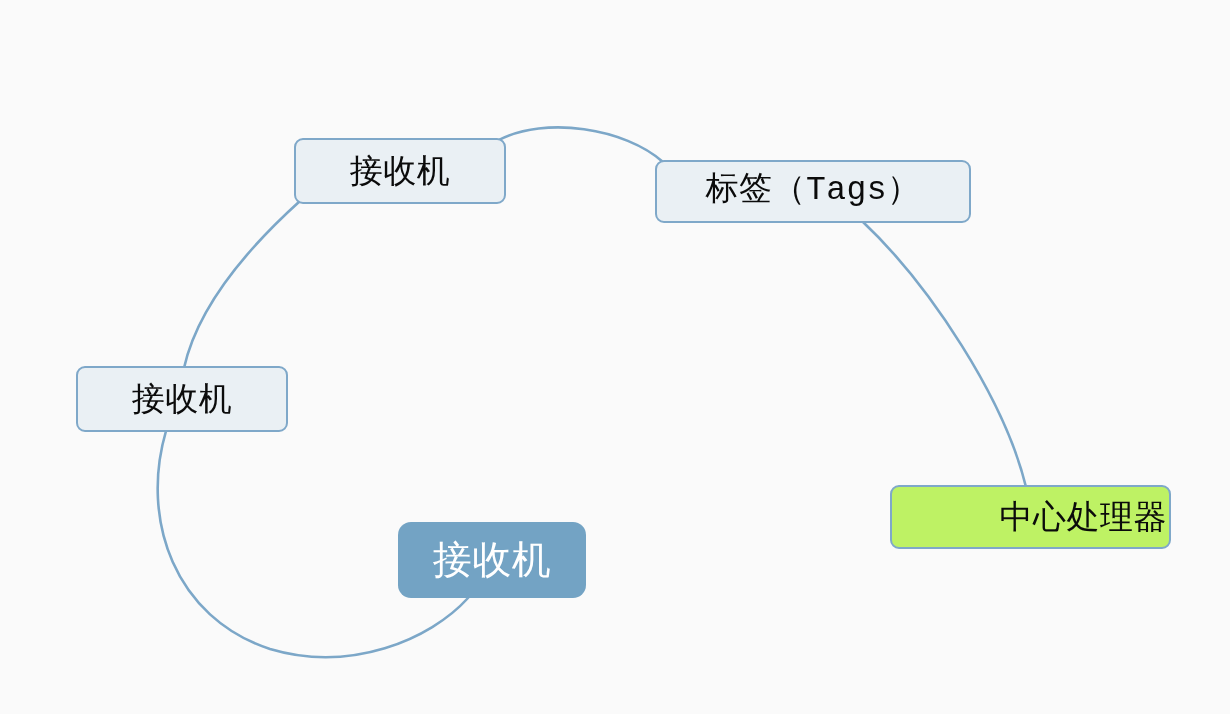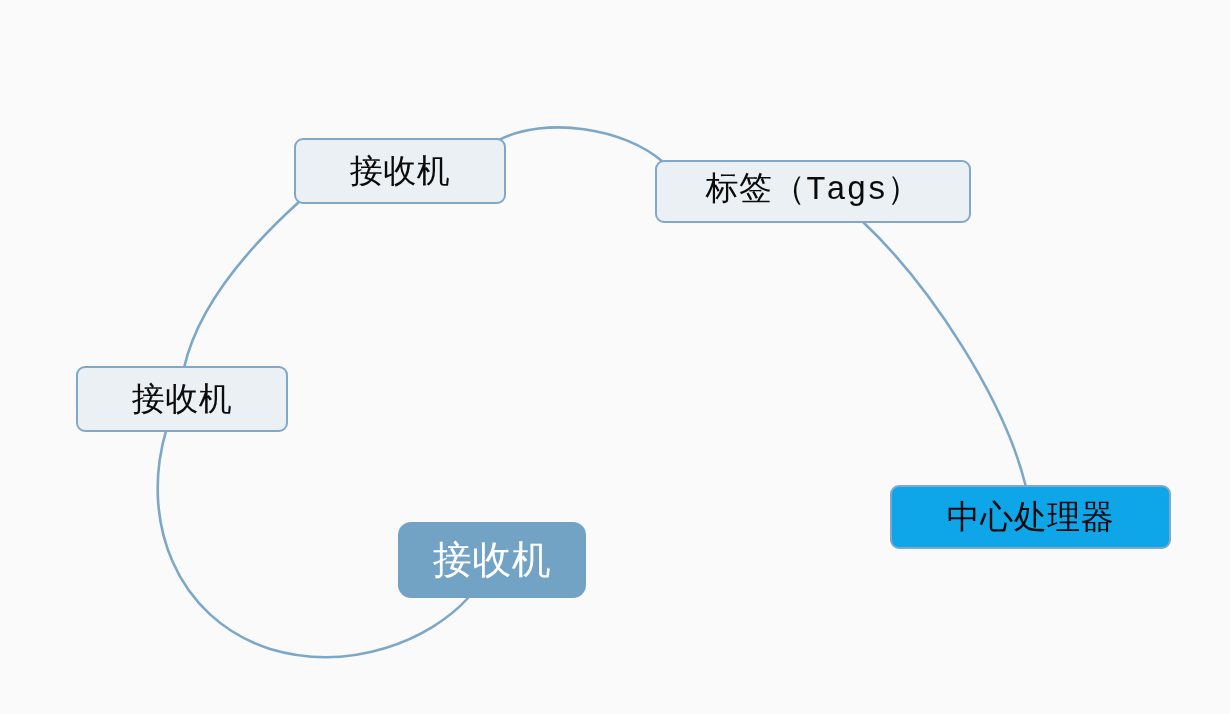--- a/index.html
+++ b/index.html
@@ -68,21 +68,21 @@
   </div>
 
   <div class="node" id="node-1" style="left: 655px; top: 160px; width: 316px; height: 63px; background: rgb(234, 240, 244); border-color: rgb(127, 168, 201); font-family: Liberation Mono, monospace;">
     <span class="node-label">标签（Tags）</span>
   </div>
 
   <div class="node" id="node-2" style="left: 76px; top: 366px; width: 212px; height: 66px; background: rgb(234, 240, 244); border-color: rgb(127, 168, 201);">
     <span class="node-label">接收机</span>
   </div>
 
-  <div class="node" id="node-3" style="left: 890px; top: 485px; width: 281px; height: 64px; background: #0ea5e9; border-color: rgb(127, 168, 201);">
+  <div class="node" id="node-3" style="left: 890px; top: 485px; width: 281px; height: 64px; background: #bef264; border-color: rgb(127, 168, 201); justify-content: flex-end;">
     <span class="node-label">中心处理器</span>
   </div>
 
   <div class="node selected" id="node-4" style="left: 398px; top: 522px; width: 188px; height: 76px; background: rgb(115, 163, 196); color: rgb(255, 255, 255);">
     <span class="node-label">接收机</span>
   </div>
 
 </div>
 
 </body></html>

